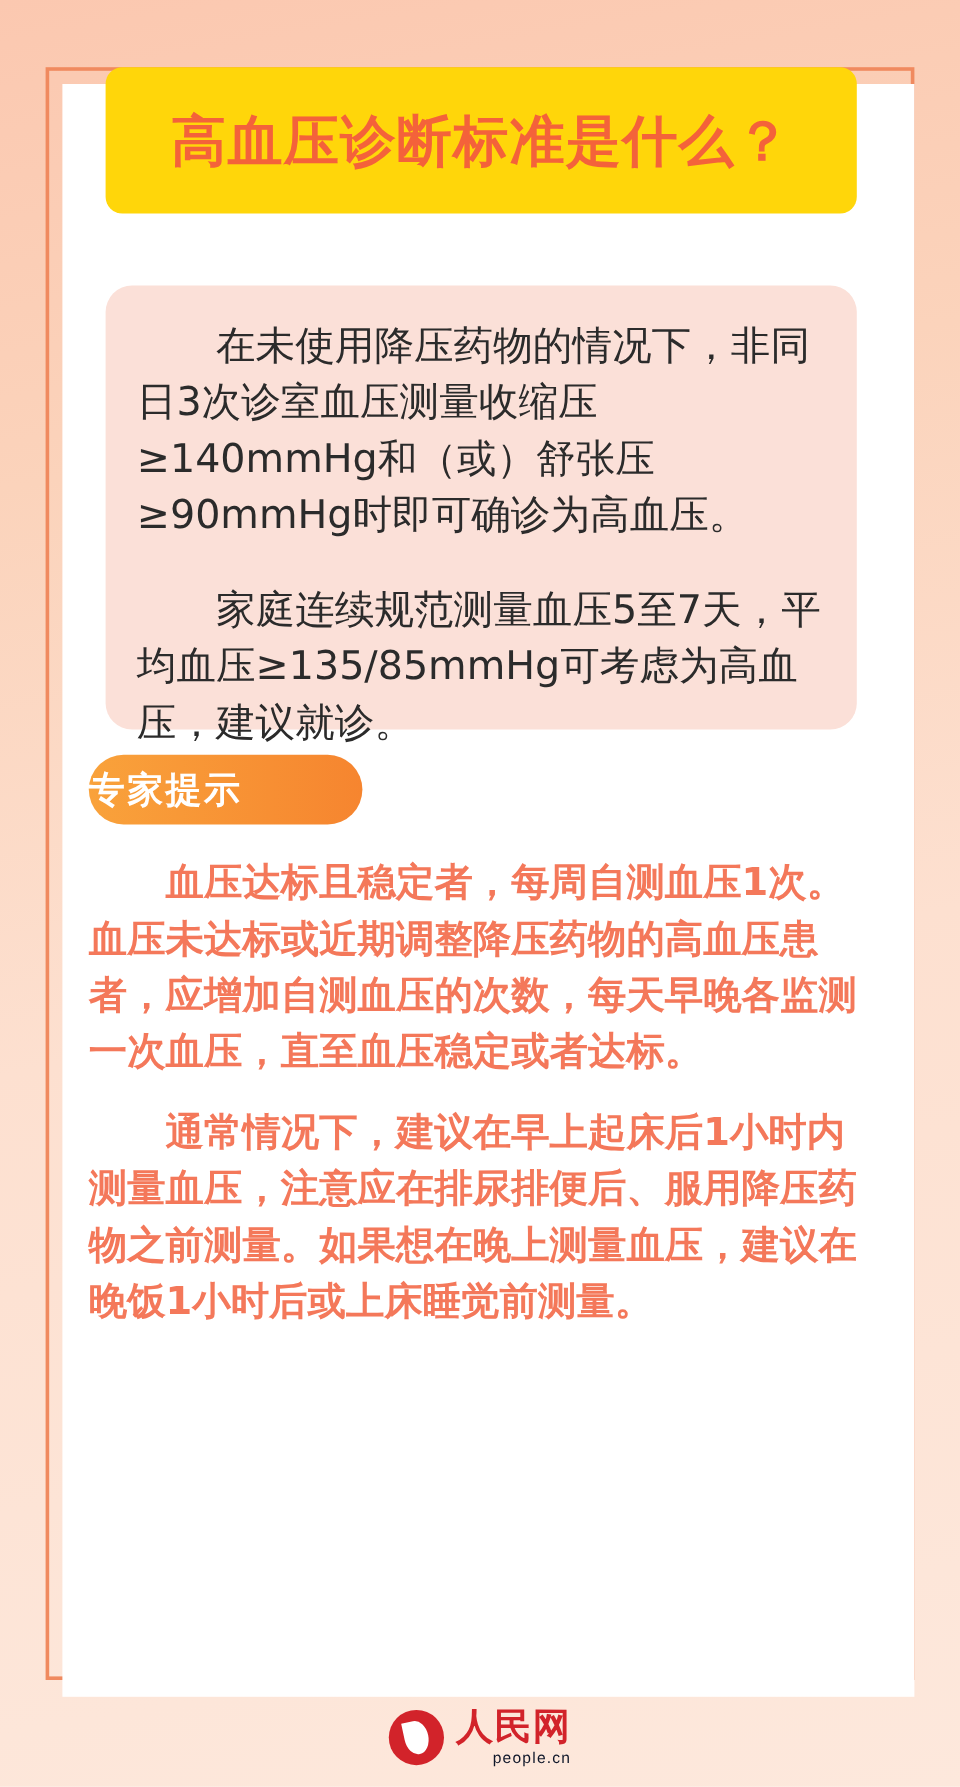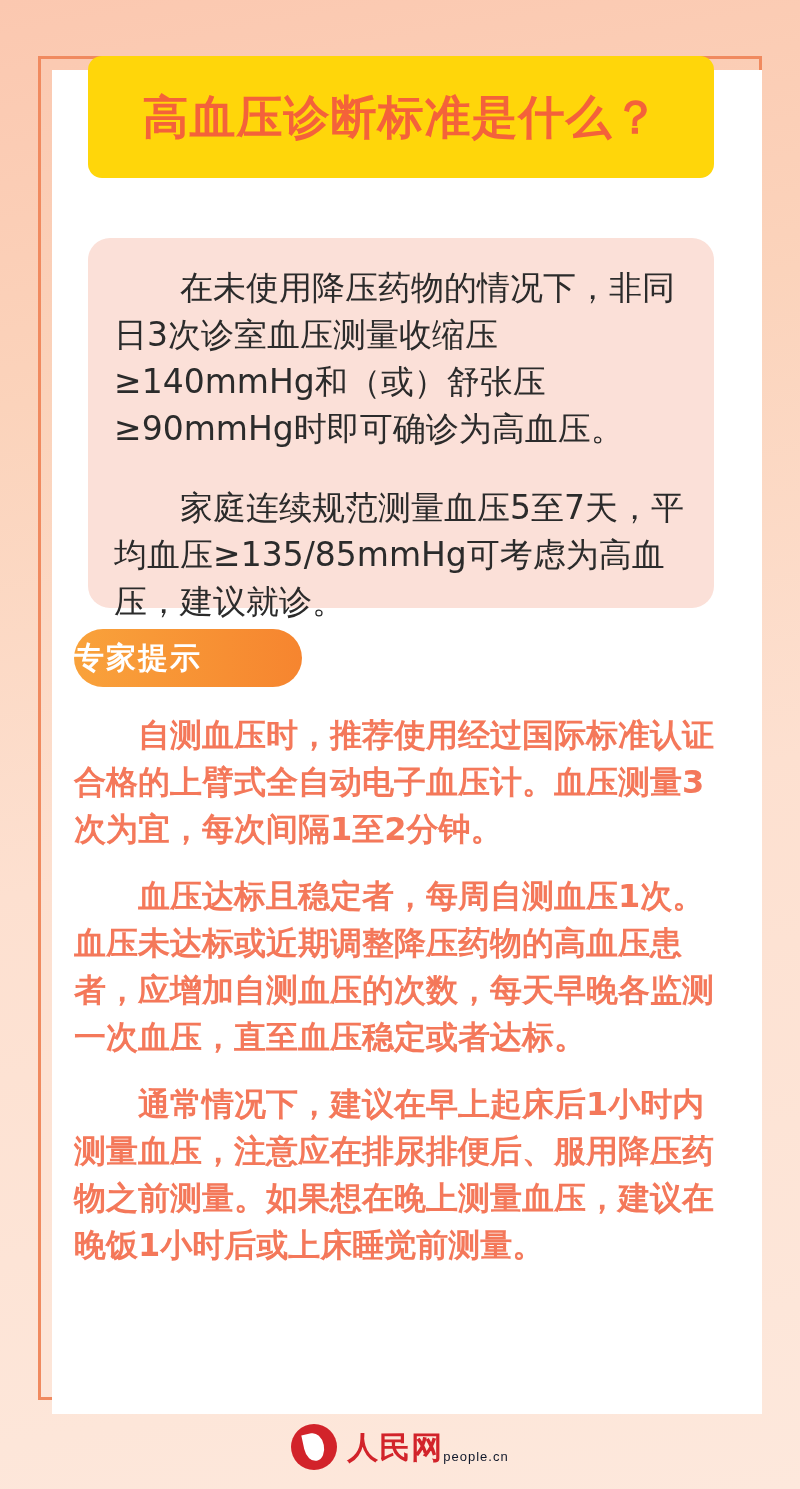--- a/index.html
+++ b/index.html
@@ -153,21 +153,21 @@
     left: 13px;
     top: 9px;
     width: 20px;
     height: 28px;
     border-radius: 0 50% 50% 50%;
     background: #ffffff;
     transform: rotate(-12deg);
   }
   .logo-text {
     display: flex;
-    flex-direction: row;
+    flex-direction: column;
     align-items: flex-start;
     line-height: 1;
   }
   .logo-cn {
     font-family: "DejaVu Sans", sans-serif;
     font-size: 31px;
     font-weight: bold;
     color: #d2232a;
     letter-spacing: 1px;
   }
@@ -195,21 +195,20 @@
   <div class="def-block">
     <p class="def-p">在未使用降压药物的情况下，非同日3次诊室血压测量收缩压≥140mmHg和（或）舒张压≥90mmHg时即可确诊为高血压。</p>
     <p class="def-p">家庭连续规范测量血压5至7天，平均血压≥135/85mmHg可考虑为高血压，建议就诊。</p>
   </div>
 
   <div class="tip-pill">
     <span>专家提示</span>
   </div>
 
   <div class="tips">
-    <p class="tip-p">自测血压时，推荐使用经过国际标准认证合格的上臂式全自动电子血压计。血压测量3次为宜，每次间隔1至2分钟。</p>
     <p class="tip-p">血压达标且稳定者，每周自测血压1次。血压未达标或近期调整降压药物的高血压患者，应增加自测血压的次数，每天早晚各监测一次血压，直至血压稳定或者达标。</p>
     <p class="tip-p">通常情况下，建议在早上起床后1小时内测量血压，注意应在排尿排便后、服用降压药物之前测量。如果想在晚上测量血压，建议在晚饭1小时后或上床睡觉前测量。</p>
   </div>
 
   <div class="footer">
     <div class="logo-mark"></div>
     <div class="logo-text">
       <div class="logo-cn">人民网</div>
       <div class="logo-en">people.cn</div>
     </div>

